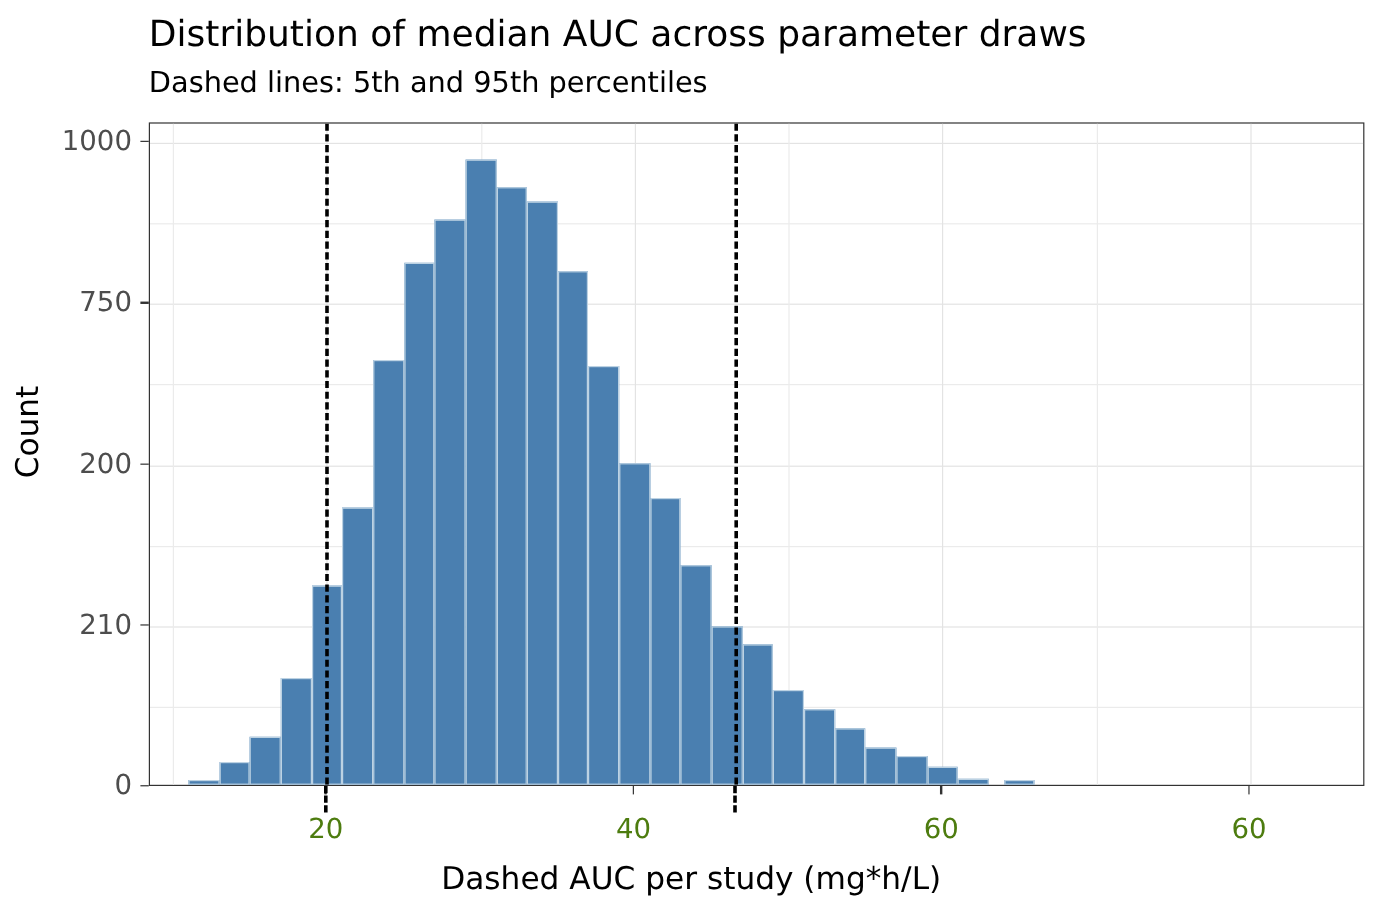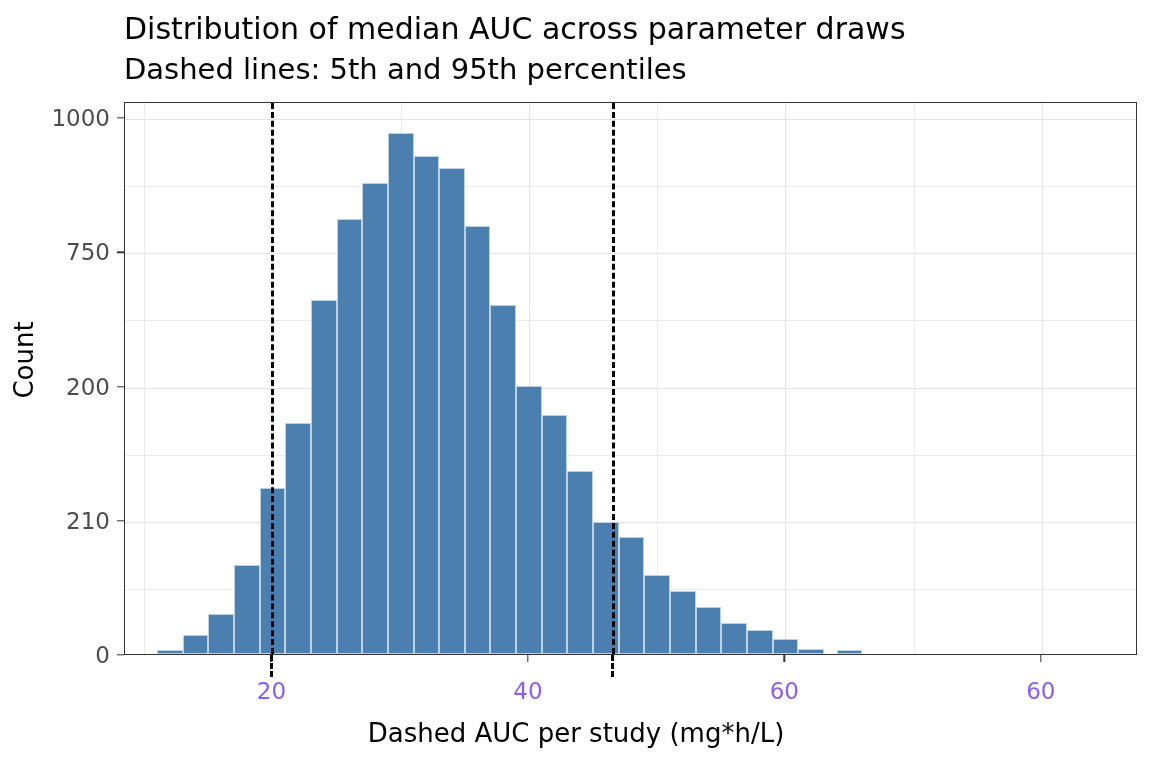--- a/index.html
+++ b/index.html
@@ -10,21 +10,21 @@
   }
   .figure{position:relative;width:1152px;height:618px;}
 
   .title{
     position:absolute;left:124px;top:12px;
     font-size:30px;line-height:34px;color:#000000;
     white-space:nowrap;
   }
   .subtitle{
     position:absolute;left:124px;top:56px;
-    font-size:29px;line-height:27px;color:#000000;
+    font-size:24px;line-height:27px;color:#000000;
     white-space:nowrap;
   }
 
   
   .panel{
     position:absolute;left:124px;top:102px;
     width:1013px;height:553px;
     background:#ffffff;
     border:1.3px solid #333333;
     box-sizing:border-box;
@@ -61,21 +61,21 @@
     font-size:23px;color:#4d4d4d;
     text-align:right;white-space:nowrap;
     transform:translateY(-50%);
   }
   .ytick-mark{
     position:absolute;width:7px;height:1.4px;background:#333333;
     transform:translateY(-50%);
   }
   .xtick-label{
     position:absolute;top:678px;
-    font-size:23px;color:#8b5cf6;
+    font-size:23px;color:#4d7c0f;
     text-align:center;white-space:nowrap;
     transform:translateX(-50%);
   }
   .xtick-mark{
     position:absolute;top:655px;width:1.4px;height:7px;background:#333333;
     transform:translateX(-50%);
   }
   .axis-title-x{
     position:absolute;left:0;top:718px;width:1152px;
     text-align:center;font-size:26px;color:#000000;

